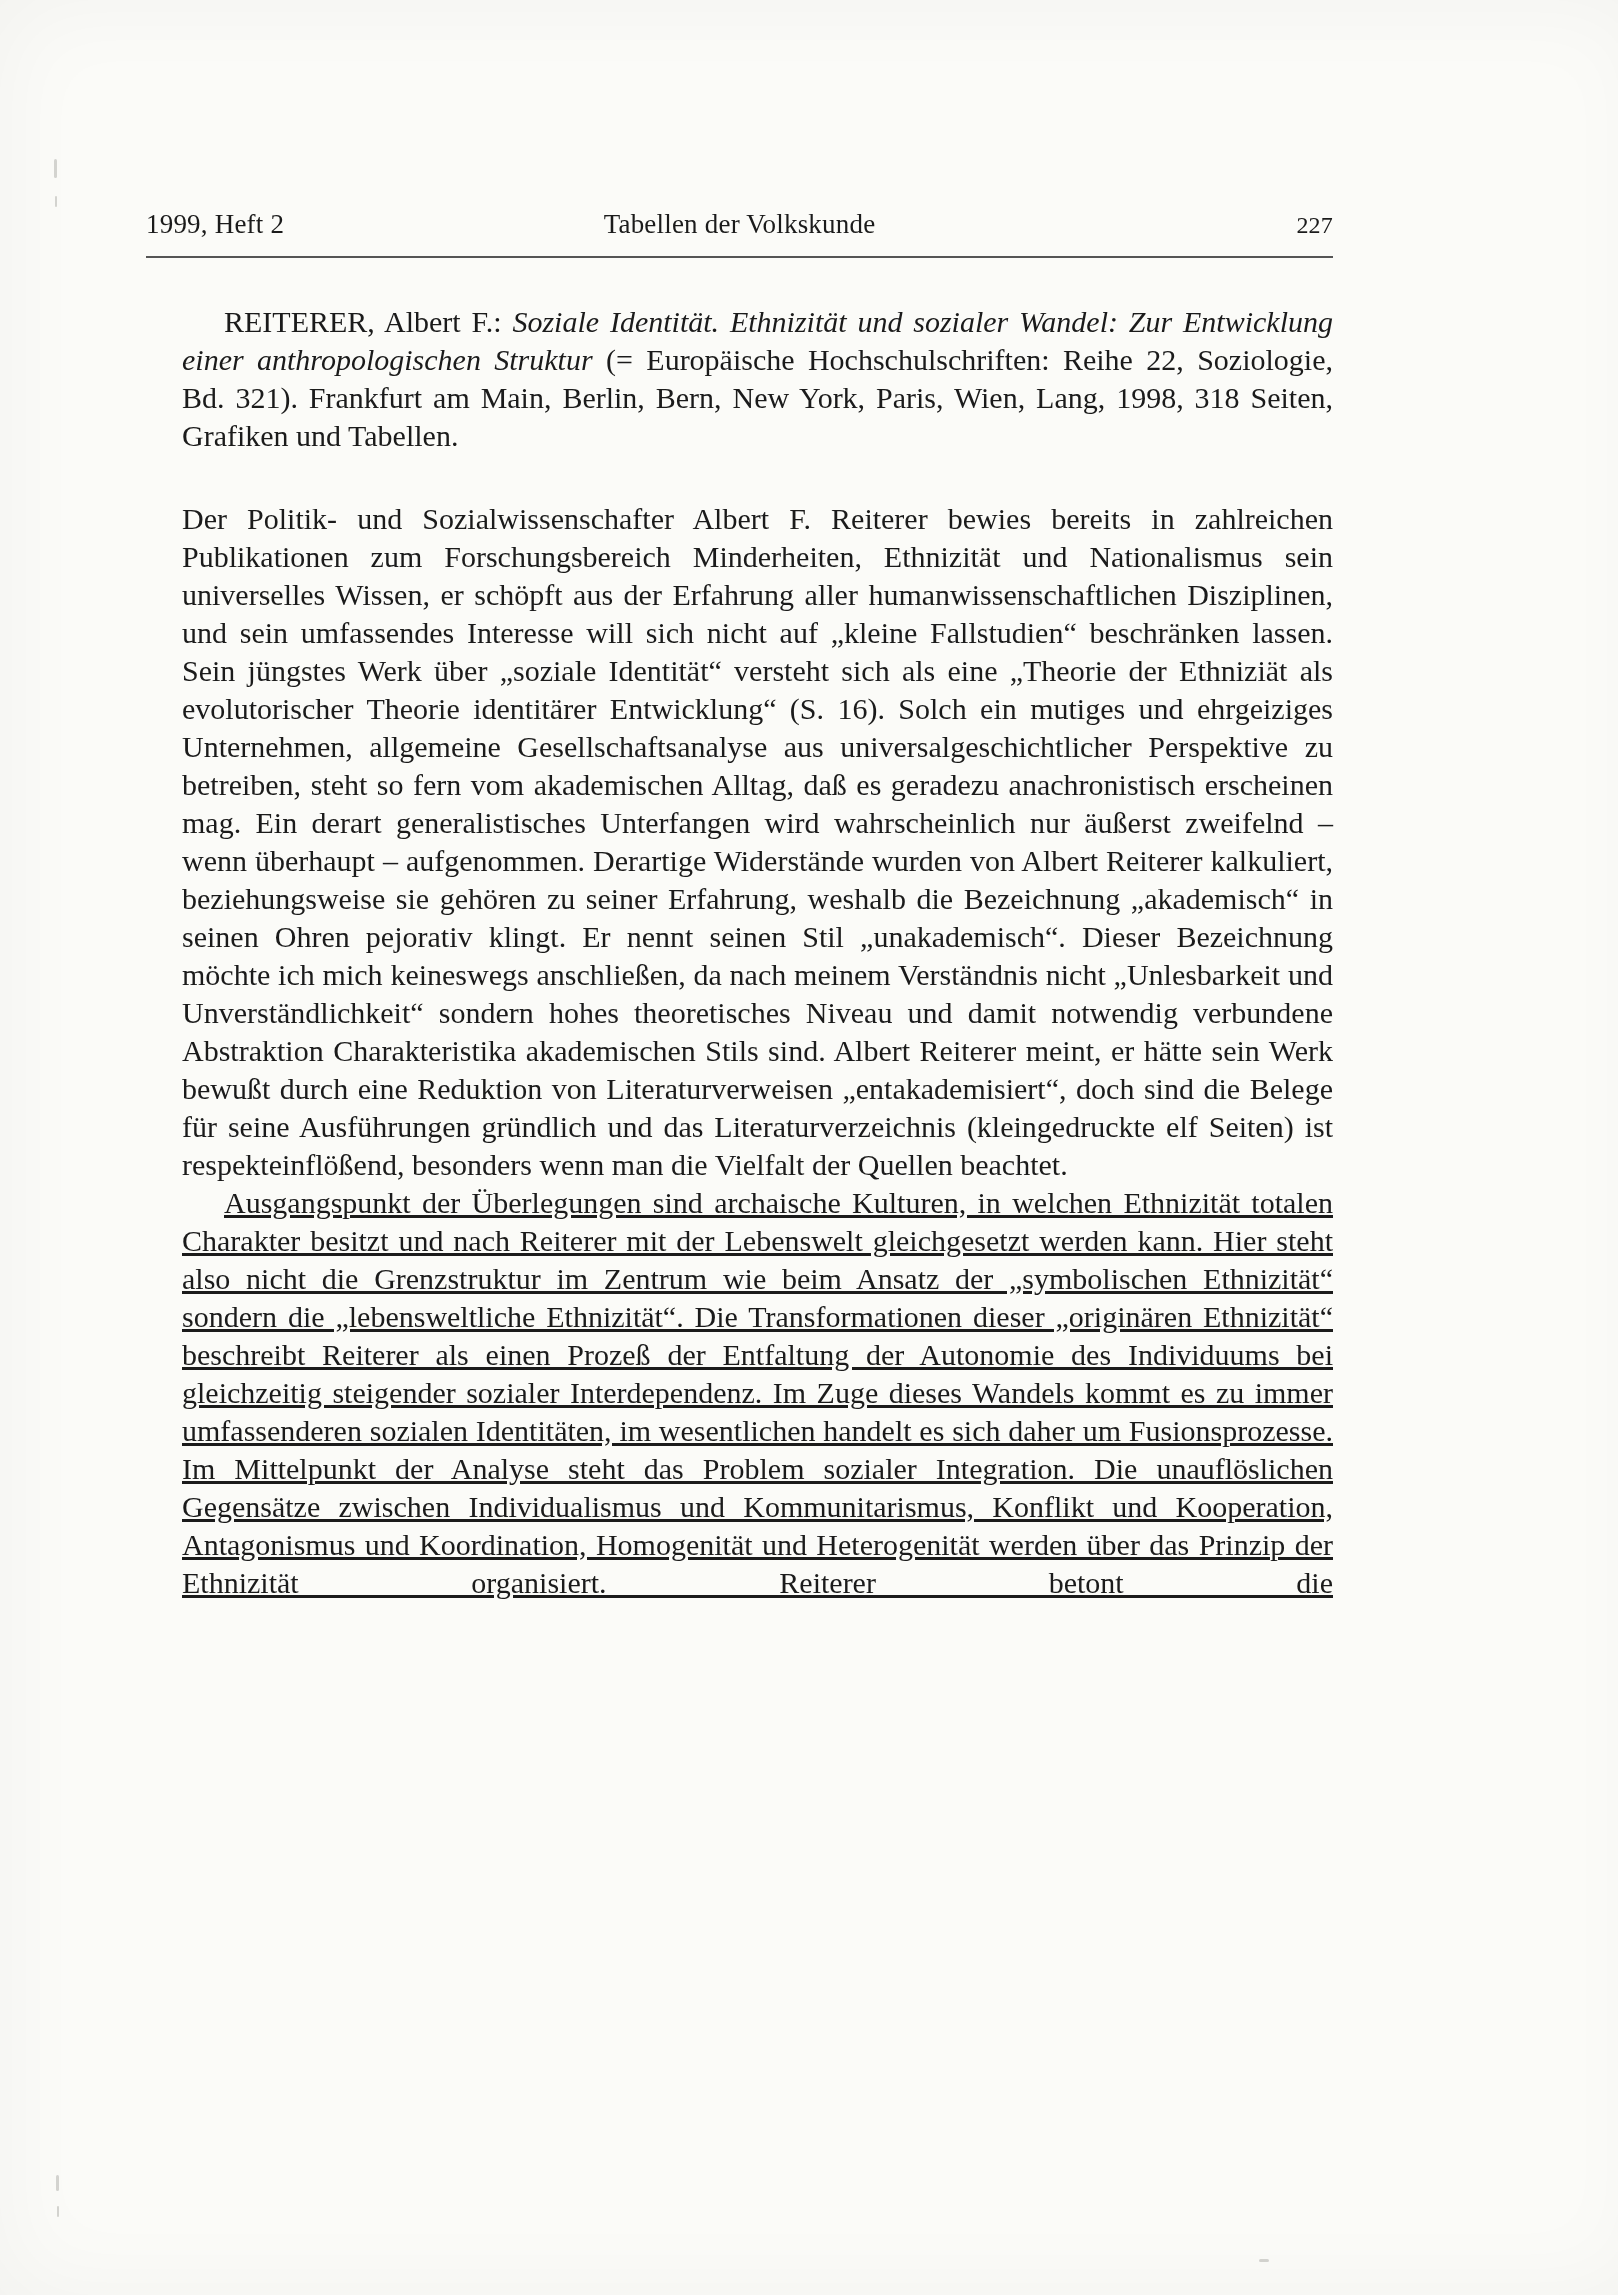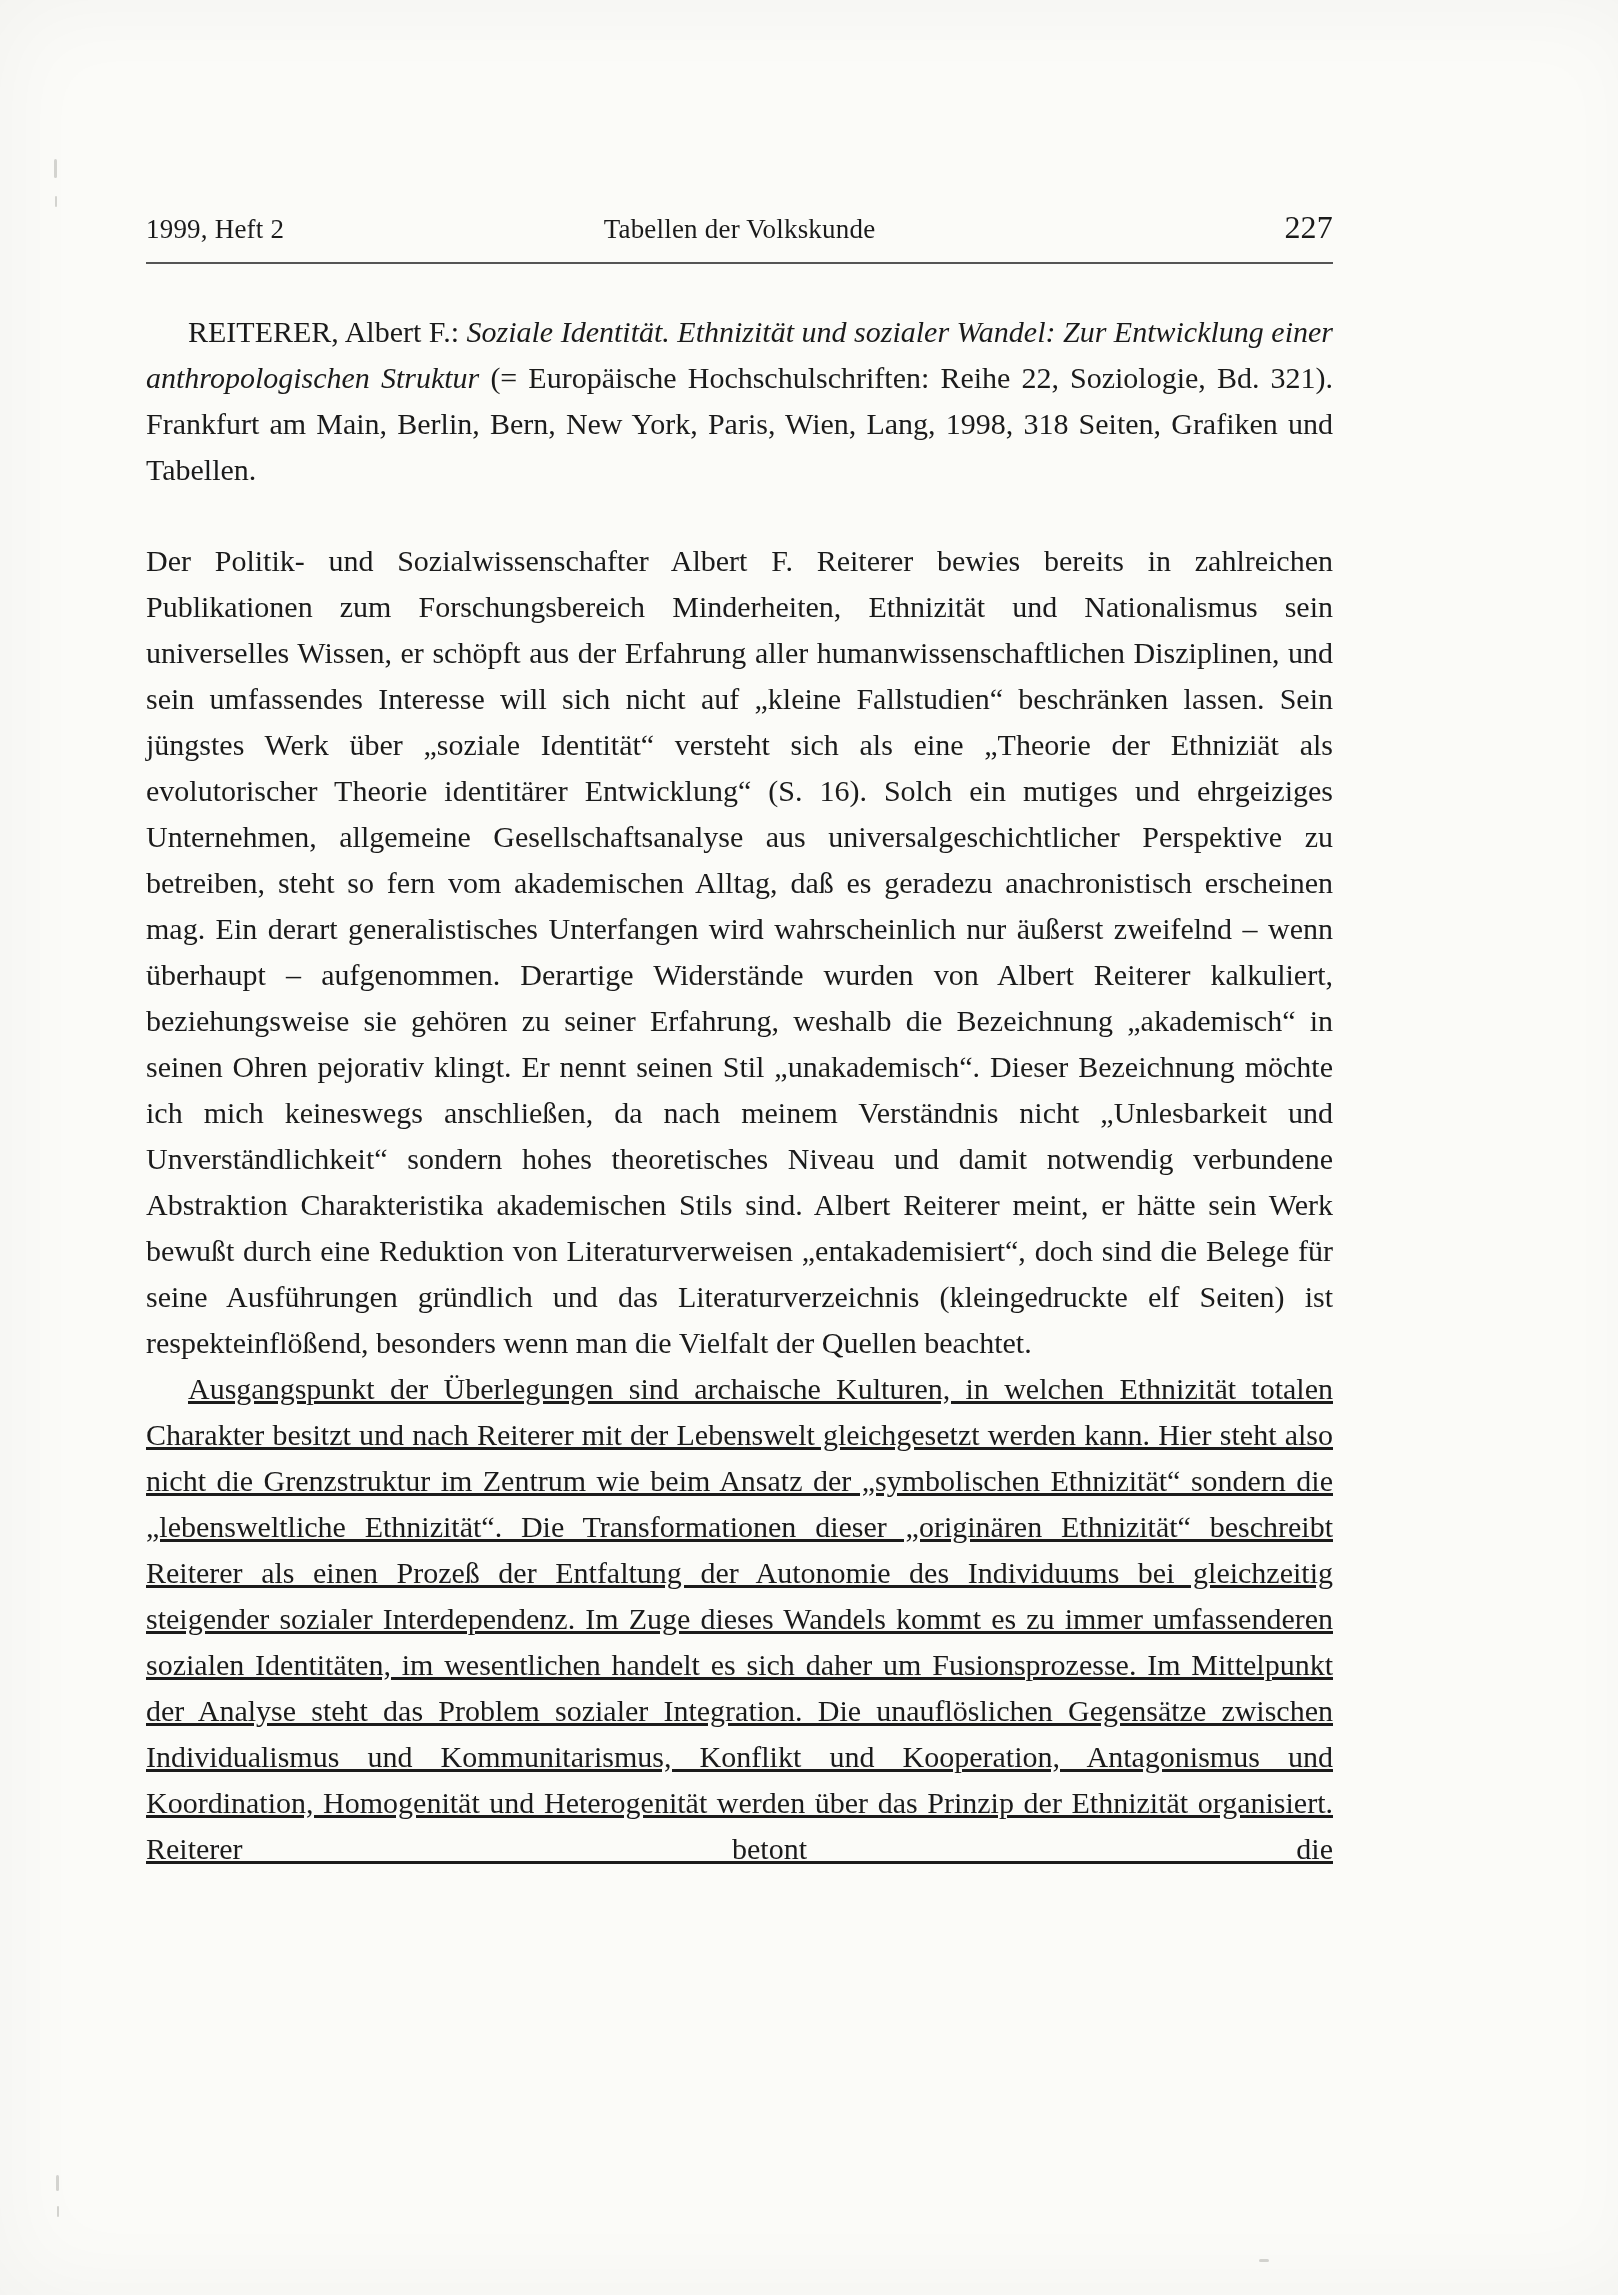--- a/index.html
+++ b/index.html
@@ -29,33 +29,34 @@
     grid-template-columns: 1fr auto 1fr;
     align-items: baseline;
     margin-top: 209px;
     font-size: 27px;
     letter-spacing: 0.2px;
   }
   .page-header .hleft { justify-self: start; }
   .page-header .hcenter { justify-self: center; }
   .page-header .hright {
     justify-self: end;
-    font-size: 32px;
+    font-size: 24px;
   }
   .header-rule {
     margin-top: 16px;
     height: 1.6px;
     background: #555;
     width: 100%;
   }
   .content {
     margin-top: 45px;
     font-size: 30px;
-    line-height: 46px;
+    line-height: 38px;
     text-align: justify;
+    margin-left: 36px;
   }
   p {
     margin: 0;
   }
   p.indent {
     text-indent: 42px;
   }
   .citation {
     margin-bottom: 45px;
   }

